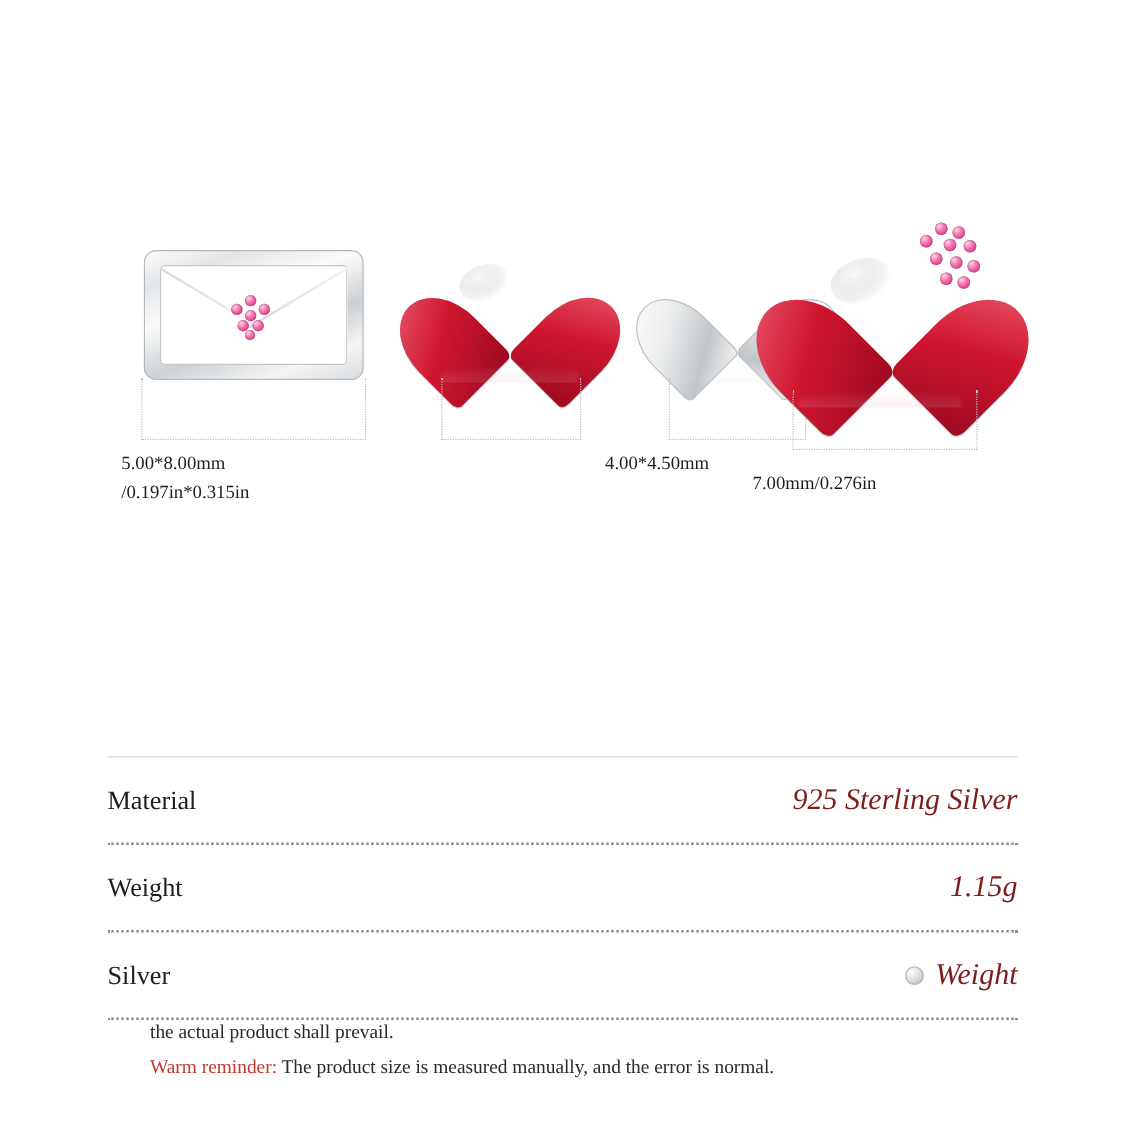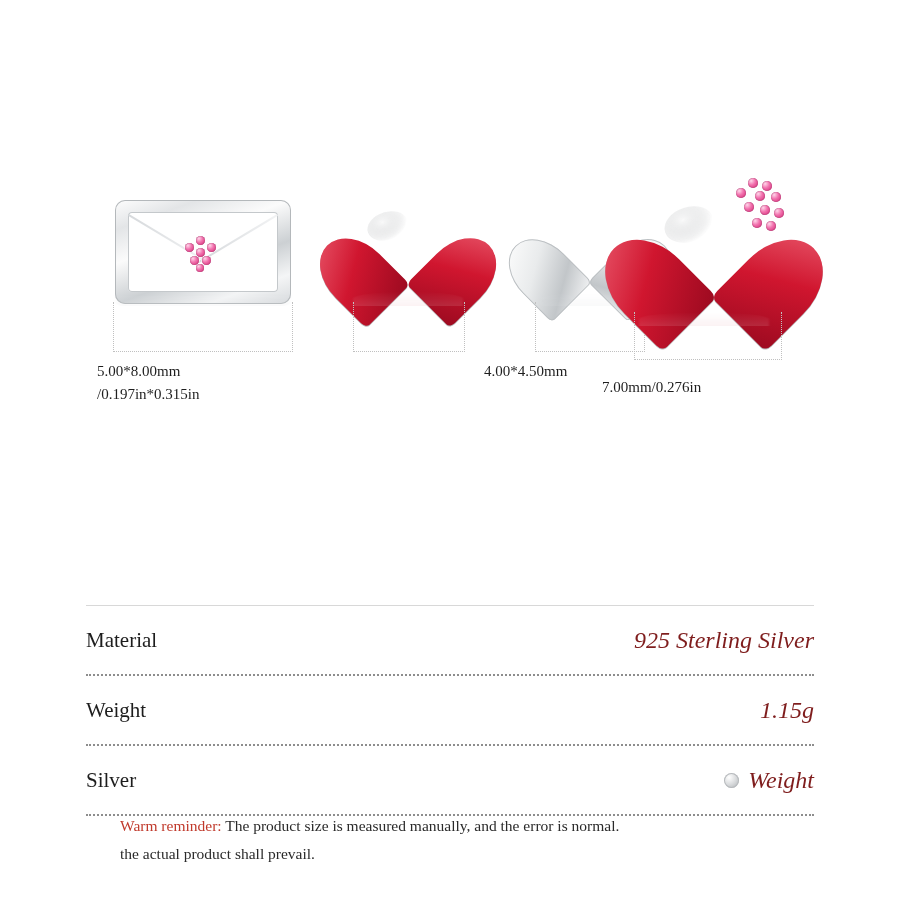--- a/index.html
+++ b/index.html
@@ -354,17 +354,17 @@
     <div class="spec-value">
       <span class="swatch"></span>
       <span>Weight</span>
     </div>
   </div>
 
   <div class="divider"></div>
 </div>
 
 <div class="reminder">
+  <div>the actual product shall prevail.</div>
   <div>
     <span class="warn">Warm reminder:</span><span> The product size is measured manually, and the error is normal.</span>
   </div>
-  <div>the actual product shall prevail.</div>
 </div>
 
 </body></html>

